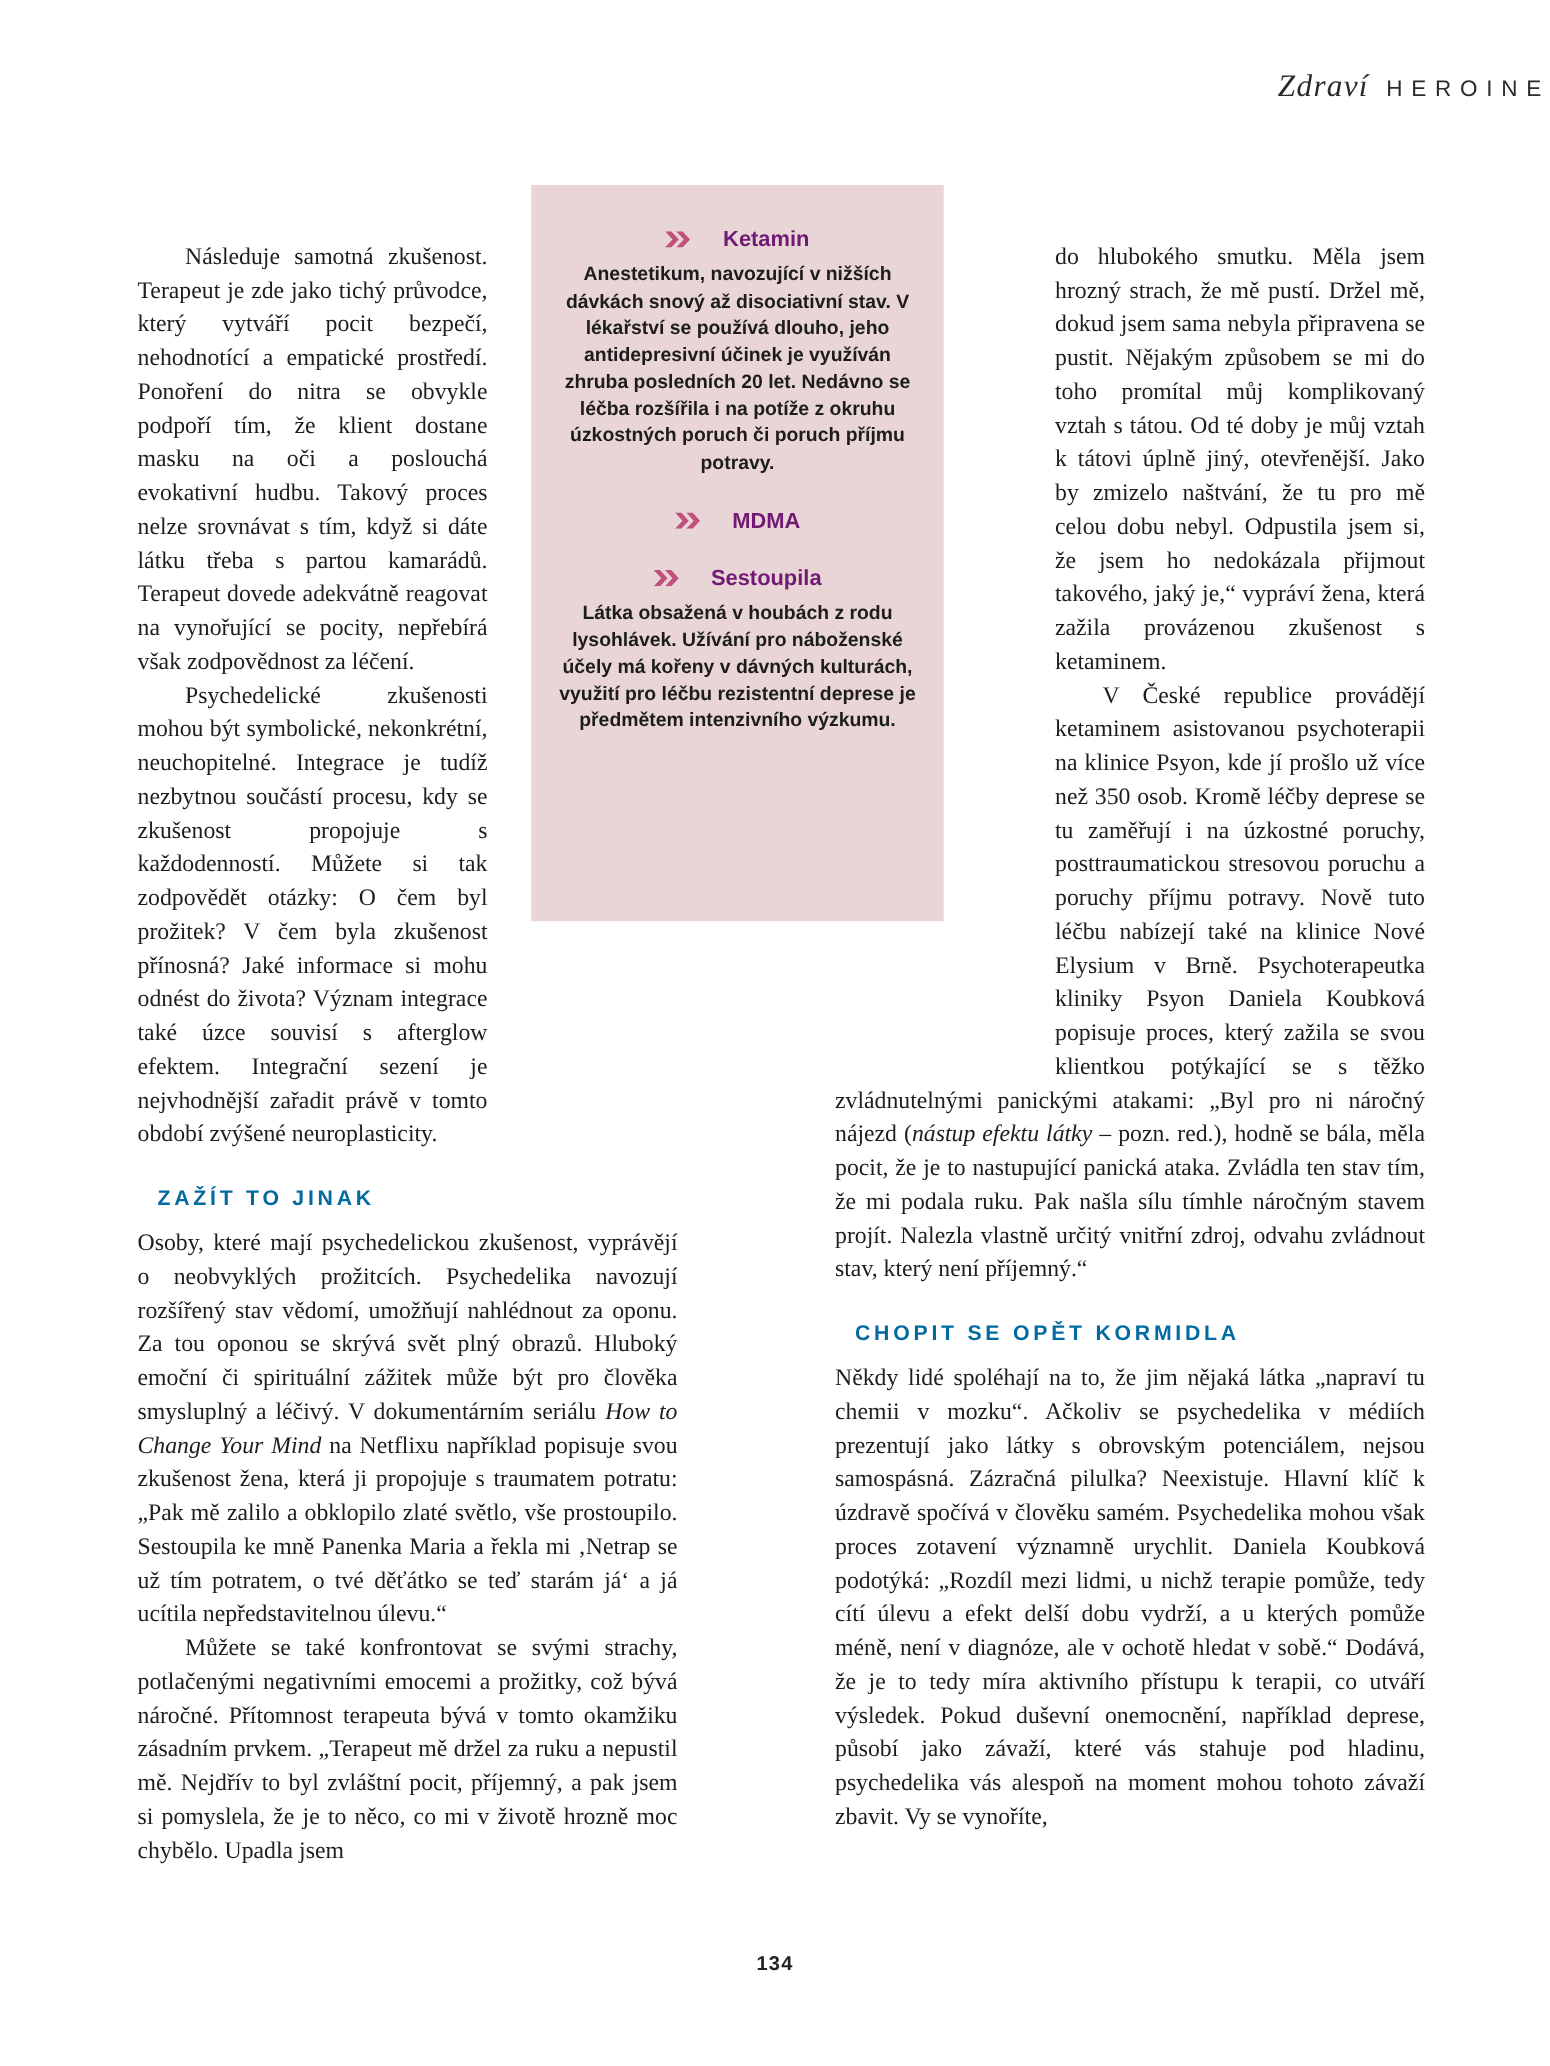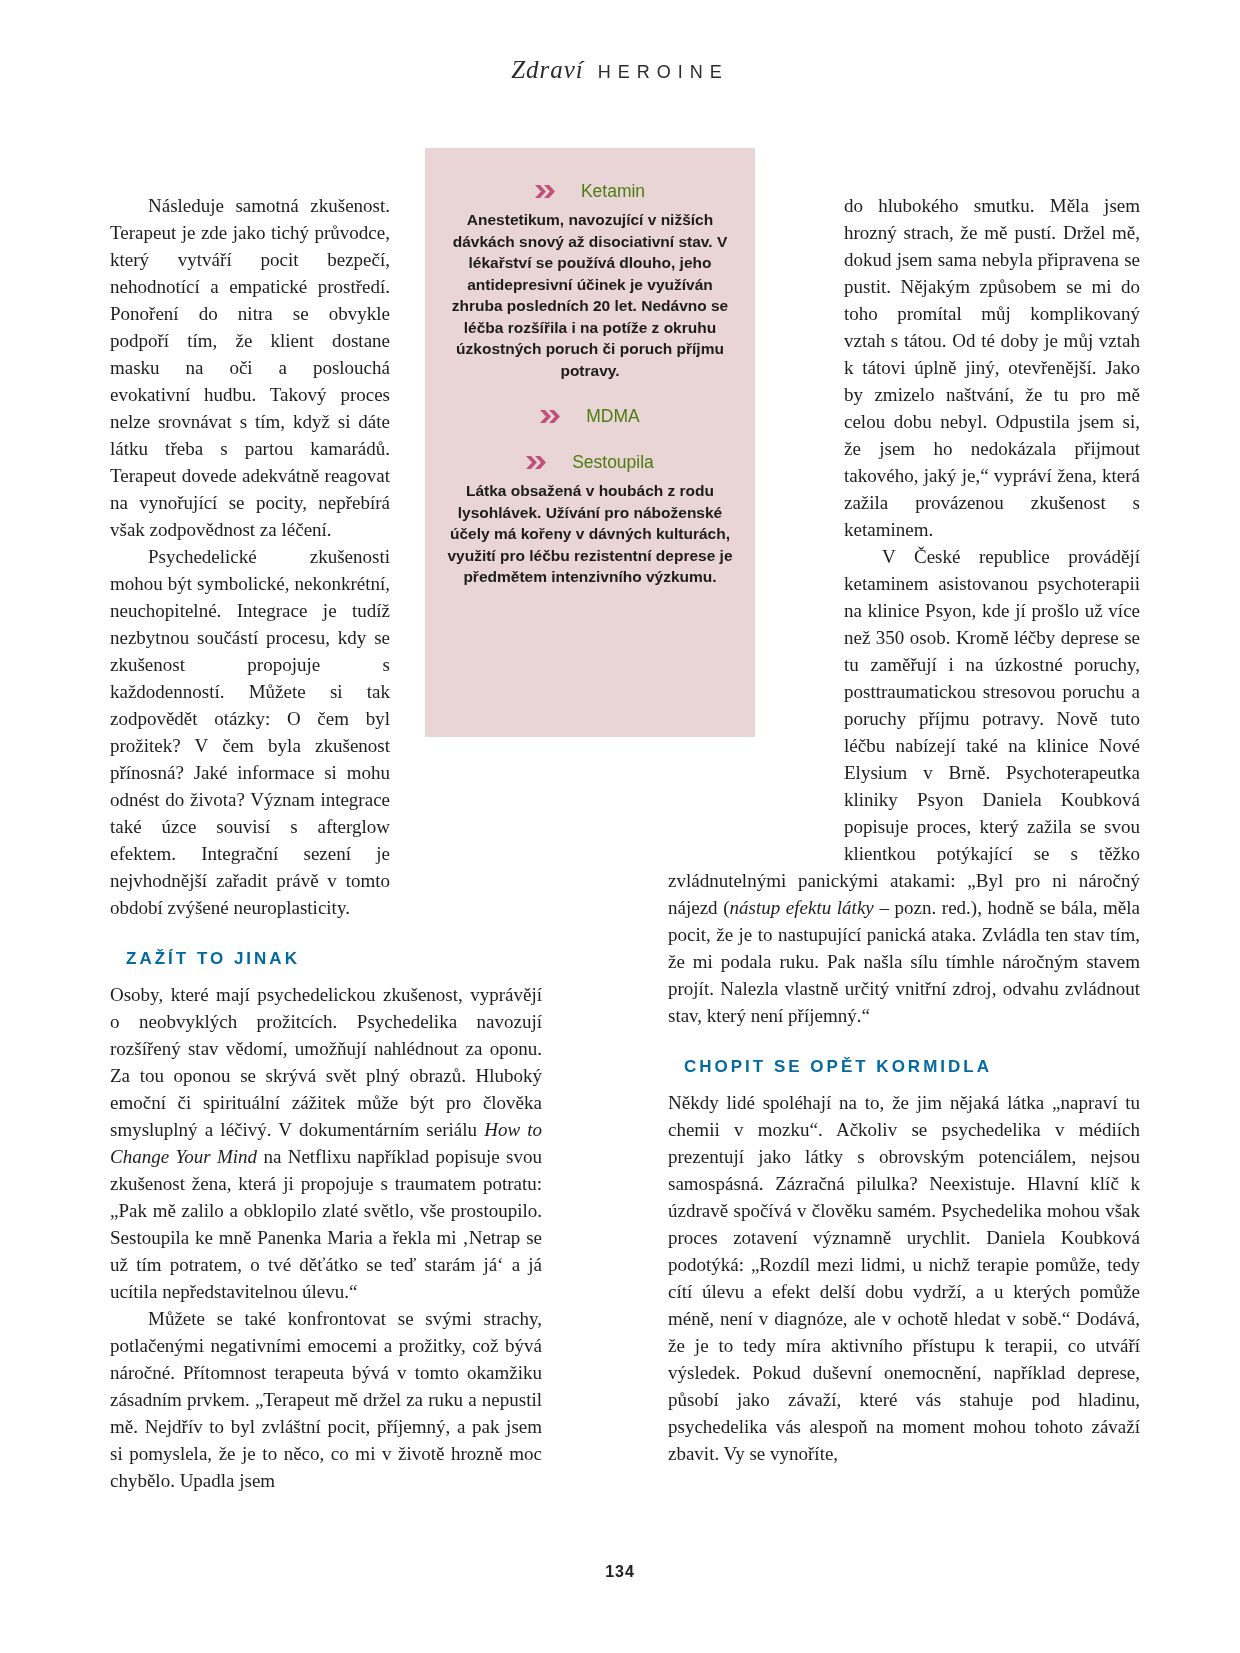--- a/index.html
+++ b/index.html
@@ -7,21 +7,21 @@
     position:relative;
     width:1240px;height:1653px;
     background:#ffffff;
     overflow:hidden;
     font-family:"Liberation Serif", serif;
     color:#1f1f1f;
   }
   
   .header{
     position:absolute;top:56px;left:0;right:0;
-    text-align:center;
+    text-align:right;
     color:#2b2b2b;
     white-space:nowrap;
   }
   .header .section-name{
     font-family:"Liberation Serif", serif;
     font-style:italic;
     font-size:25px;
     letter-spacing:1px;
   }
   .header .magazine-name{
@@ -60,23 +60,23 @@
     position:absolute;
     left:425px;top:148px;
     width:330px;height:589px;
     box-sizing:border-box;
     padding:33px 15px 0 15px;
     text-align:center;
     font-family:"Liberation Sans", sans-serif;
   }
   .info-item{margin-bottom:25px;}
   .info-title{
-    font-weight:400;
+    font-weight:700;
     font-size:17.5px;
-    color:#4d7c0f;
+    color:#701a75;
     display:flex;
     align-items:center;
     justify-content:center;
     gap:25px;
   }
   .info-body{
     font-weight:700;
     font-size:15.5px;
     line-height:21.5px;
     color:#1c1c1c;

